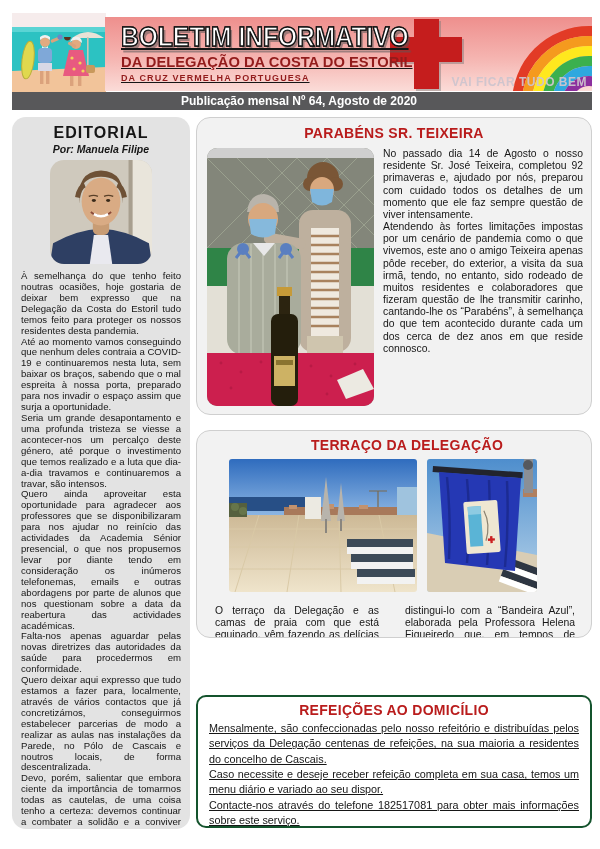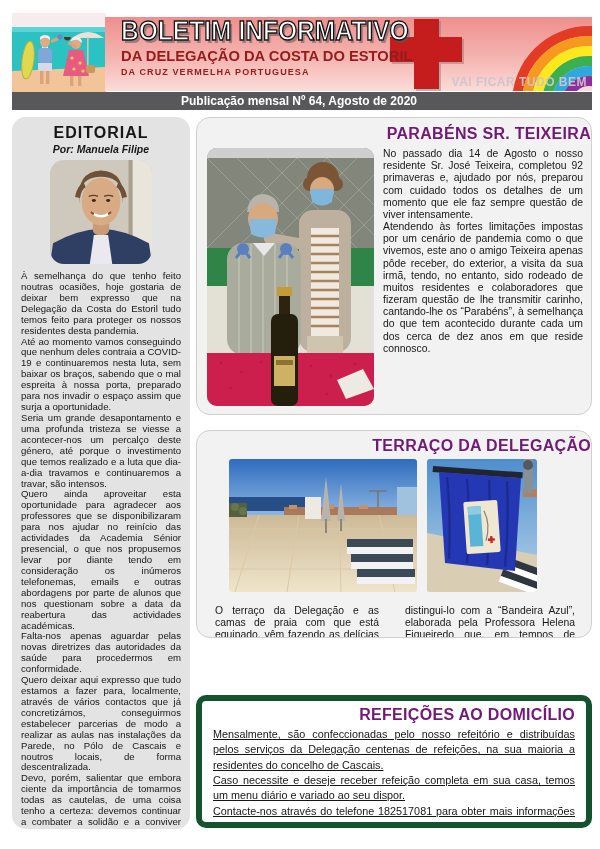--- a/index.html
+++ b/index.html
@@ -2,21 +2,21 @@
 <html><head>
 <meta charset="utf-8">
 <style>
   html,body{margin:0;padding:0;background:#fff;}
   .page{position:relative;width:600px;height:849px;background:#fff;overflow:hidden;
         font-family:"Liberation Sans", sans-serif;color:#161616;}
   
   .banner{position:absolute;left:105px;top:17px;width:487px;height:74px;overflow:hidden;
           background:linear-gradient(180deg,#ee8f8d 0%,#f5b4b0 55%,#fbdcd8 100%);}
   .beach{position:absolute;left:12px;top:13px;width:94px;height:79px;}
-  .title-block{position:absolute;left:16px;top:0;z-index:3;}
+  .title-block{position:absolute;left:16px;top:6px;z-index:3;text-decoration:underline;}
   .main-title{font-size:27px;font-weight:bold;color:#fff;white-space:nowrap;
               -webkit-text-stroke:1.4px #141414;letter-spacing:0px;line-height:29px;
               text-shadow:2.5px 2.5px 0 rgba(90,90,90,.55);
               transform:scaleX(.91);transform-origin:left top;}
   .sub-title{font-size:15.5px;font-weight:bold;color:#931c1c;white-space:nowrap;line-height:17px;
              transform:scaleX(.95);transform-origin:left top;margin-top:1px;}
   .org-title{font-size:9px;font-weight:bold;color:#931c1c;letter-spacing:1.1px;margin-top:3px;}
   .cross{position:absolute;left:285px;top:2px;width:72px;height:70px;z-index:2;
          filter:drop-shadow(2px 2px 0 rgba(120,120,120,.45));}
   .rainbow{position:absolute;right:0;top:0;width:100px;height:74px;z-index:1;}
@@ -24,22 +24,22 @@
           letter-spacing:.5px;color:rgba(205,196,205,.95);white-space:nowrap;}
   .graybar{position:absolute;left:12px;top:92px;width:580px;height:18px;background:#58585a;
            color:#fff;font-size:12px;font-weight:bold;text-align:center;line-height:18px;
            padding-right:6px;box-sizing:border-box;}
   
   .box{position:absolute;box-sizing:border-box;border-radius:14px;overflow:hidden;}
   .editorial-box{left:12px;top:117px;width:178px;height:712px;background:#e3e3e3;padding:7px 9px;}
   .parabens-box{left:196px;top:117px;width:396px;height:298px;background:#f2f2f2;border:1px solid #cfcfcf;}
   .terraco-box{left:196px;top:430px;width:396px;height:208px;background:#f2f2f2;border:1px solid #cfcfcf;padding-left:26px;}
   .refeicoes-box{left:196px;top:695px;width:396px;height:133px;background:#fff;
-                 border:6px solid #14532d;border-radius:10px;padding:3px 11px;}
-  .sec-title{text-align:right;font-weight:bold;font-size:16px;letter-spacing:.3px;color:#701a75;}
+                 border:2px solid #14532d;border-radius:10px;padding:3px 11px;}
+  .sec-title{text-align:center;font-weight:bold;font-size:14px;letter-spacing:.3px;color:#b91c1c;}
   .ed-title{text-align:center;font-weight:bold;font-size:16px;letter-spacing:1px;}
   .ed-byline{text-align:center;font-weight:bold;font-style:italic;font-size:10.5px;margin-top:1px;}
   .ed-photo{display:block;margin:5px auto 7px;width:102px;height:104px;border-radius:14px;}
   .ed-text p{margin:0;font-size:9.6px;line-height:1.14;text-align:justify;}
   .pb-title{margin-top:7px;}
   .pb-photo{position:absolute;left:10px;top:30px;width:167px;height:258px;border-radius:10px;}
   .pb-text{position:absolute;left:186px;top:30px;width:200px;}
   .pb-text p{margin:0;font-size:10.4px;line-height:1.17;text-align:justify;}
   .pb-sig{margin:0;text-align:right;font-style:italic;font-size:10.4px;padding-right:6px;}
   .tc-title{margin-top:6px;}

